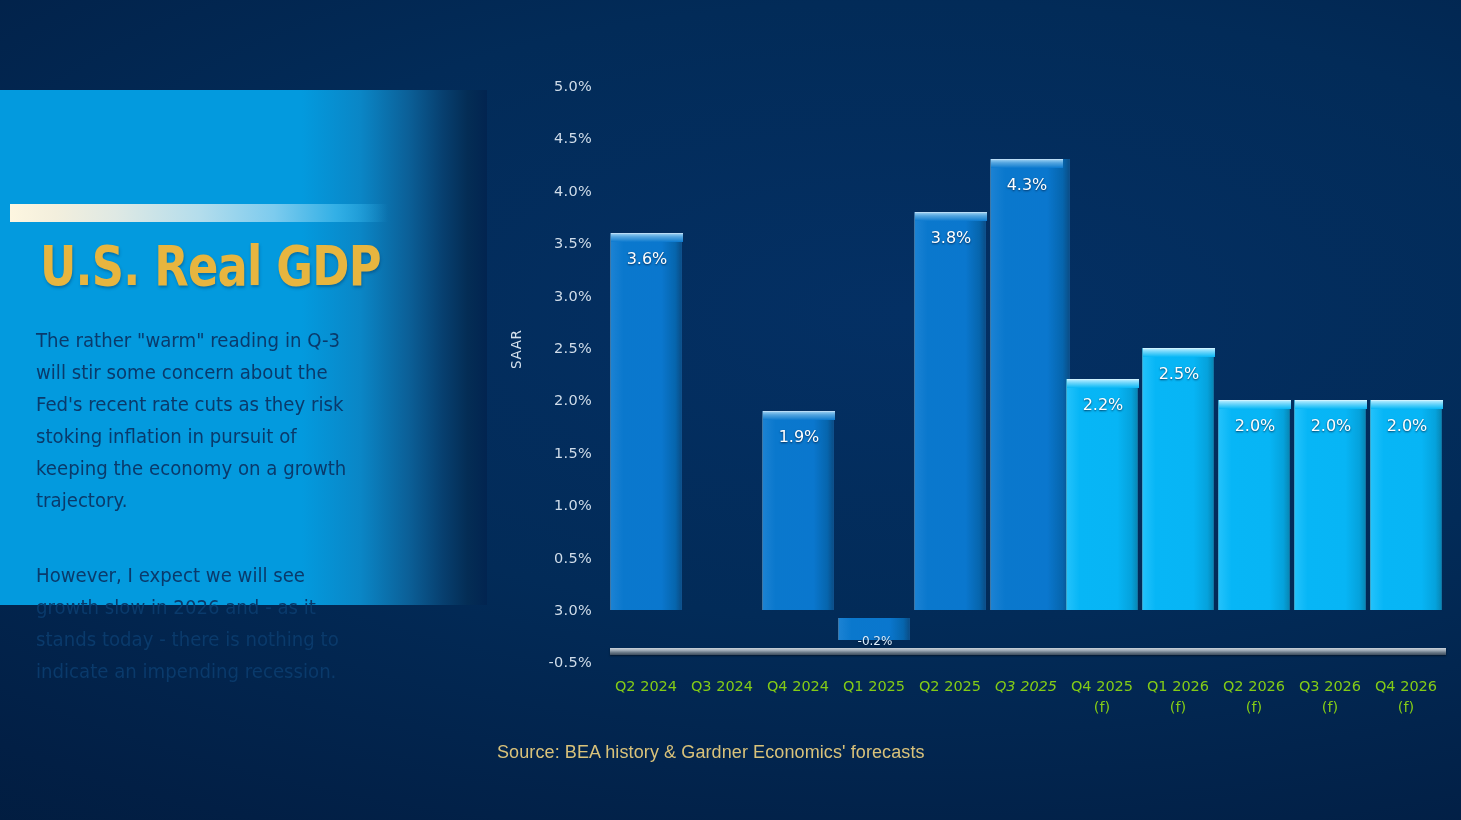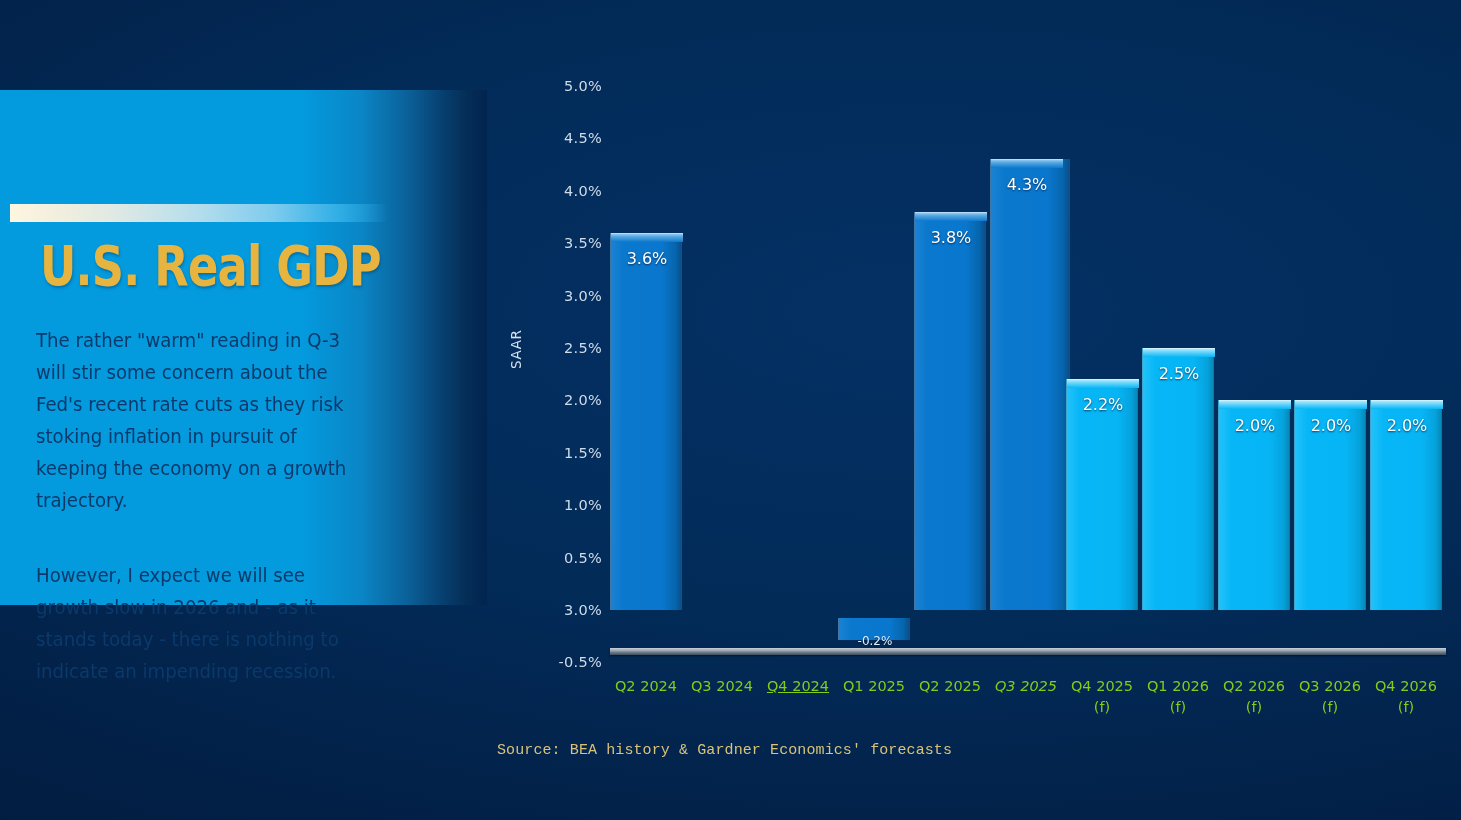--- a/index.html
+++ b/index.html
@@ -48,21 +48,21 @@
   #panel-para-1{top:235px;}
   #panel-para-2{top:470px;}
 
   
   #chart{position:absolute;left:500px;top:40px;width:961px;height:740px;}
 
   
   #plot{position:absolute;left:110px;top:46px;width:836px;height:576px;}
 
   .ytick{
-    position:absolute;right:6px;width:70px;text-align:right;
+    position:absolute;right:16px;width:70px;text-align:right;
     color:#cfdce9;font-size:14.5px;letter-spacing:.3px;
     font-family:"DejaVu Sans","Liberation Sans",sans-serif;
     transform:translateY(-50%);
   }
   #yaxis-wrap{position:absolute;left:0;top:0;width:108px;height:700px;}
 
   #saar{
     position:absolute;left:8px;top:329px;
     color:#d6e2ee;font-size:13.5px;letter-spacing:.6px;
     font-family:"DejaVu Sans","Liberation Sans",sans-serif;
@@ -121,22 +121,22 @@
 
   .xlabel{
     position:absolute;top:636px;width:96px;text-align:center;
     color:#84cc16;font-size:14.5px;line-height:21px;
     font-family:"DejaVu Sans","Liberation Sans",sans-serif;
   }
   .xlabel .f{display:block;}
 
   #source{
     position:absolute;left:497px;top:742px;
-    color:#d9c27a;font-size:15px;
-    font-family:Liberation Mono, monospace;
+    color:#d9c27a;font-size:18px;
+    font-family:Liberation Sans, sans-serif;
     letter-spacing:.1px;
   }
 </style>
 </head>
 <body>
 
 <div id="stage">
   <div id="bg"></div>
 
   <div id="panel">
@@ -163,21 +163,25 @@
       </div>
     <div id="saar">SAAR</div>
     <div id="plot"></div>
     <div id="zeroline"></div>
   <div class="bar hist" style="left: 110px; width: 72px; position: absolute; height: 377.28px; top: 192.72px;">
         <div class="bar-cap"></div>
         <div class="bar-val">3.6%</div>
       </div>
       <div class="xlabel" style="left: 98px;"><span>Q2 2024</span></div>
       <div class="xlabel" style="left: 174px;"><span>Q3 2024</span></div>
-      <div class="xlabel" style="left: 250px; text-decoration: underline;"><span>Q4 2024</span></div>
+      <div class="bar hist" style="left: 262px; width: 72px; position: absolute; height: 199.12px; top: 370.88px;">
+        <div class="bar-cap"></div>
+        <div class="bar-val">1.9%</div>
+      </div>
+      <div class="xlabel" style="left: 250px;"><span>Q4 2024</span></div>
       <div class="bar hist neg" style="left: 338px; width: 72px; position: absolute; height: 22px; top: 578px;">
         <div class="bar-val neg">-0.2%</div>
       </div>
       <div class="xlabel" style="left: 326px;"><span>Q1 2025</span></div>
       <div class="bar hist" style="left: 414px; width: 72px; position: absolute; height: 398.24px; top: 171.76px;">
         <div class="bar-cap"></div>
         <div class="bar-val">3.8%</div>
       </div>
       <div class="xlabel" style="left: 402px;"><span>Q2 2025</span></div>
       <div class="bar hist" style="left: 490px; width: 80px; position: absolute; height: 450.64px; top: 119.36px;">

